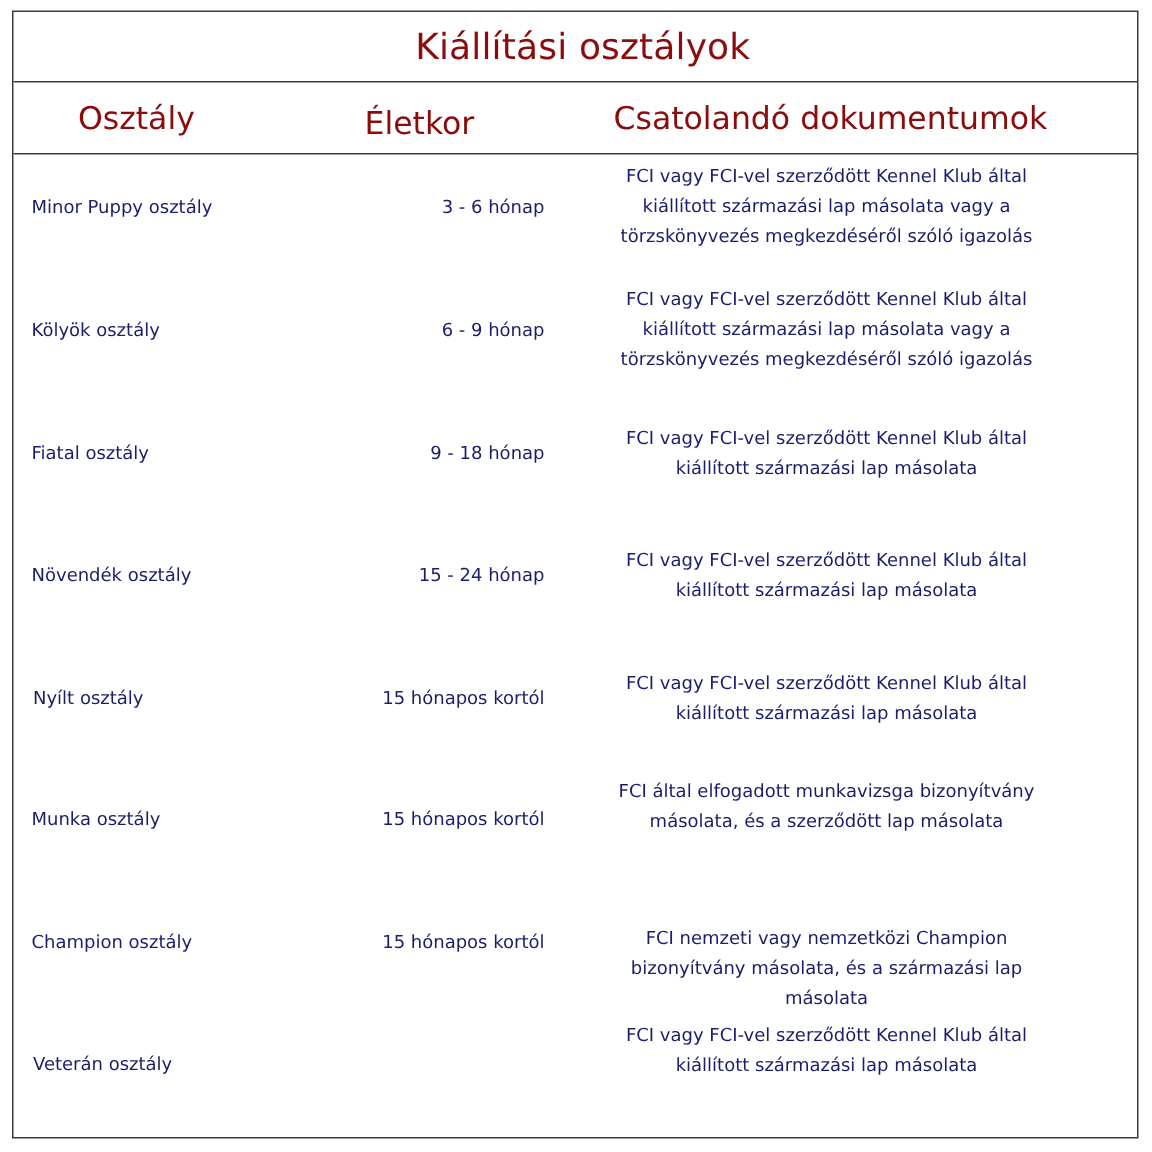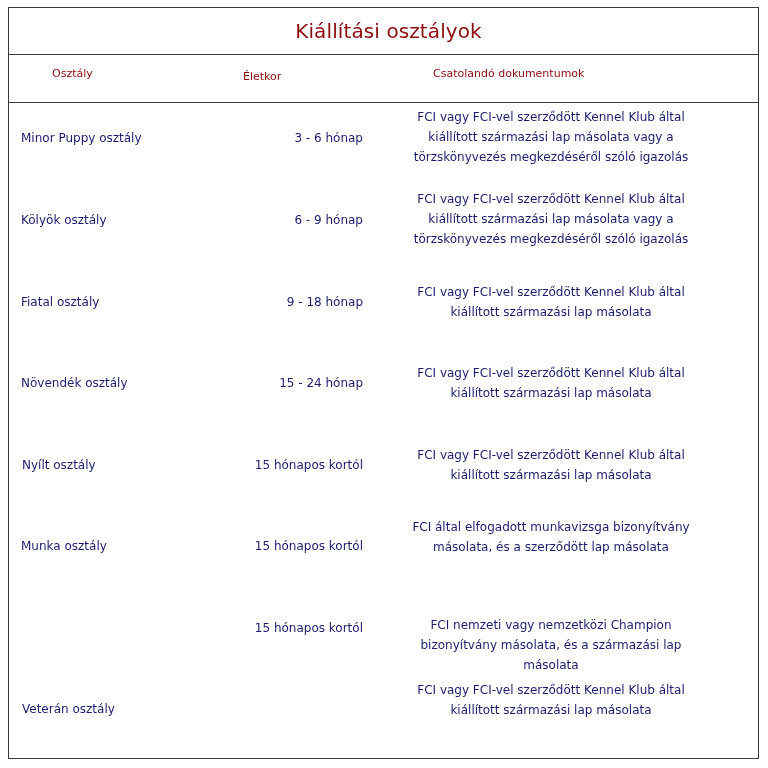--- a/index.html
+++ b/index.html
@@ -30,42 +30,42 @@
       width: 100%;
       height: 47px;
       border-bottom: 1.5px solid #3a3a3a;
       box-sizing: border-box;
       display: flex;
       align-items: center;
       justify-content: center;
     }
     .title {
       color: #8b0c0c;
-      font-size: 20px;
+      font-size: 24px;
       letter-spacing: 0.1px;
       margin-left: 10px;
     }
     .header-row {
       position: absolute;
       left: 0;
       top: 47px;
       width: 100%;
       height: 48px;
       border-bottom: 1.5px solid #3a3a3a;
       box-sizing: border-box;
     }
     .hcell {
       position: absolute;
       color: #8b0c0c;
-      font-size: 11px;
+      font-size: 21px;
       top: 12px;
     }
     .h-class { left: 43px; top: 12px; }
     .h-age { left: 234px; top: 15px; }
-    .h-docs { left: 424px; top: 12px; }
+    .h-docs { left: 400px; top: 12px; }
 
     .rows {
       position: absolute;
       left: 0;
       top: 95px;
       width: 100%;
     }
     .row {
       position: absolute;
       left: 0;
@@ -143,20 +143,21 @@
       </div>
       <div class="row" style="top: 0px;">
         <span class="cell c-class" style="top: 433px; left: 12px;">Munka osztály</span>
         <span class="cell c-age" style="top: 433px;">15 hónapos kortól</span>
         <div class="cell c-docs" style="top: 414px;">
           <div>FCI által elfogadott munkavizsga bizonyítvány</div>
           <div>másolata, és a szerződött lap másolata</div>
         </div>
       </div>
       <div class="row" style="top: 0px;">
+        <span class="cell c-class" style="top: 515px; left: 12px;">Champion osztály</span>
         <span class="cell c-age" style="top: 515px;">15 hónapos kortól</span>
         <div class="cell c-docs" style="top: 496px; margin-top: 16px;">
           <div>FCI nemzeti vagy nemzetközi Champion</div>
           <div>bizonyítvány másolata, és a származási lap</div>
           <div>másolata</div>
         </div>
       </div>
       <div class="row" style="top: 0px;">
         <span class="cell c-class" style="top: 596px; left: 13px;">Veterán osztály</span>
         <div class="cell c-docs" style="top: 577px;">

